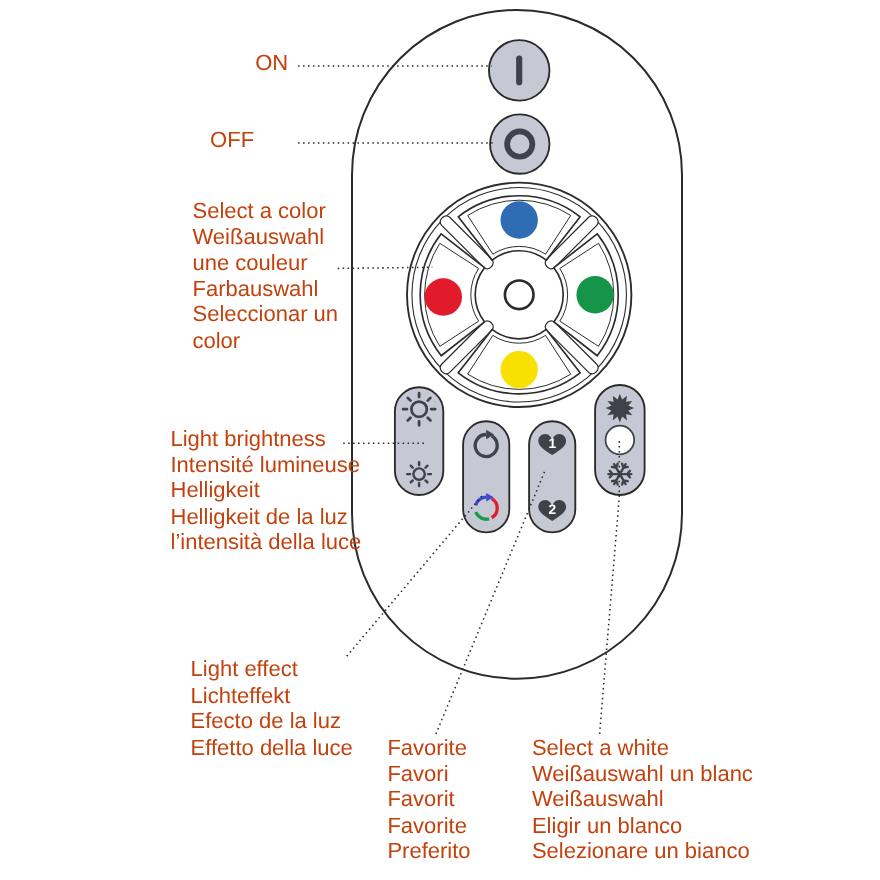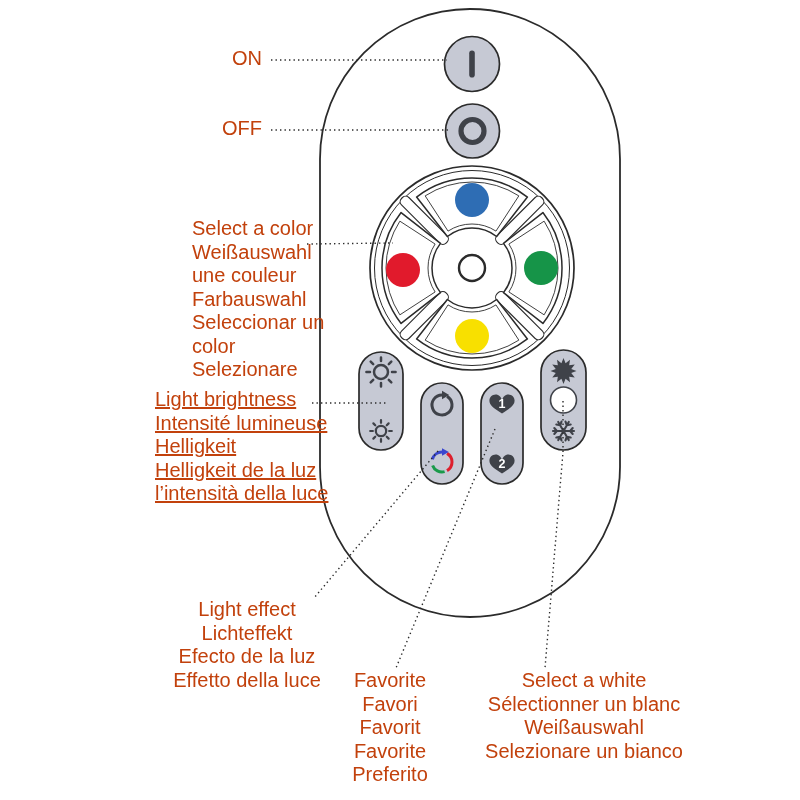--- a/index.html
+++ b/index.html
@@ -1,25 +1,25 @@
 <!DOCTYPE html>
 <html><head>
 <meta charset="utf-8">
 <style>
   html,body{margin:0;padding:0;background:#ffffff;}
   .stage{position:relative;width:800px;height:800px;background:#ffffff;overflow:hidden;
          font-family:"Liberation Sans",sans-serif;}
   svg{position:absolute;left:0;top:0;}
   .label{position:absolute;font-size:20px;line-height:23.5px;color:#c2410c;white-space:nowrap;}
   .align-right{text-align:right;}
-  .align-center{transform:translateX(-50%);text-align:center;}
+  .align-center{transform:translateX(-50%);}
   #lbl-on{left:160px;top:47px;width:102px;}
-  #lbl-off{left:160px;top:117px;width:102px;}
-  #lbl-color{left:192px;top:181px;margin-top:36px;}
-  #lbl-bright{left:155px;top:388px;text-decoration:underline;}
+  #lbl-off{left:160px;top:117px;width:102px;text-align:center;}
+  #lbl-color{left:175px;top:181px;}
+  #lbl-bright{left:155px;top:388px;}
   #lbl-effect{left:247px;top:598px;}
   #lbl-fav{left:390px;top:669px;}
   #lbl-white{left:562px;top:669px;margin-left:22px;}
   .heart-num{font-family:"Liberation Sans",sans-serif;font-size:12.5px;font-weight:bold;fill:#ffffff;}
 </style>
 </head>
 <body>
 
 <div class="stage">
 
@@ -156,21 +156,20 @@
   <div>OFF</div>
 </div>
 
 <div class="label" id="lbl-color">
   <div>Select a color</div>
   <div>Weißauswahl</div>
   <div>une couleur</div>
   <div>Farbauswahl</div>
   <div>Seleccionar un</div>
   <div>color</div>
-  <div>Selezionare</div>
 </div>
 
 <div class="label" id="lbl-bright">
   <div>Light brightness</div>
   <div>Intensité lumineuse</div>
   <div>Helligkeit</div>
   <div>Helligkeit de la luz</div>
   <div>l’intensità della luce</div>
 </div>
 
@@ -184,18 +183,19 @@
 <div class="label align-center" id="lbl-fav">
   <div>Favorite</div>
   <div>Favori</div>
   <div>Favorit</div>
   <div>Favorite</div>
   <div>Preferito</div>
 </div>
 
 <div class="label align-center" id="lbl-white">
   <div>Select a white</div>
-  <div>Sélectionner un blanc</div>
+  <div>Weißauswahl un blanc</div>
   <div>Weißauswahl</div>
+  <div>Eligir un blanco</div>
   <div>Selezionare un bianco</div>
 </div>
 
 </div>
 
 </body></html>

